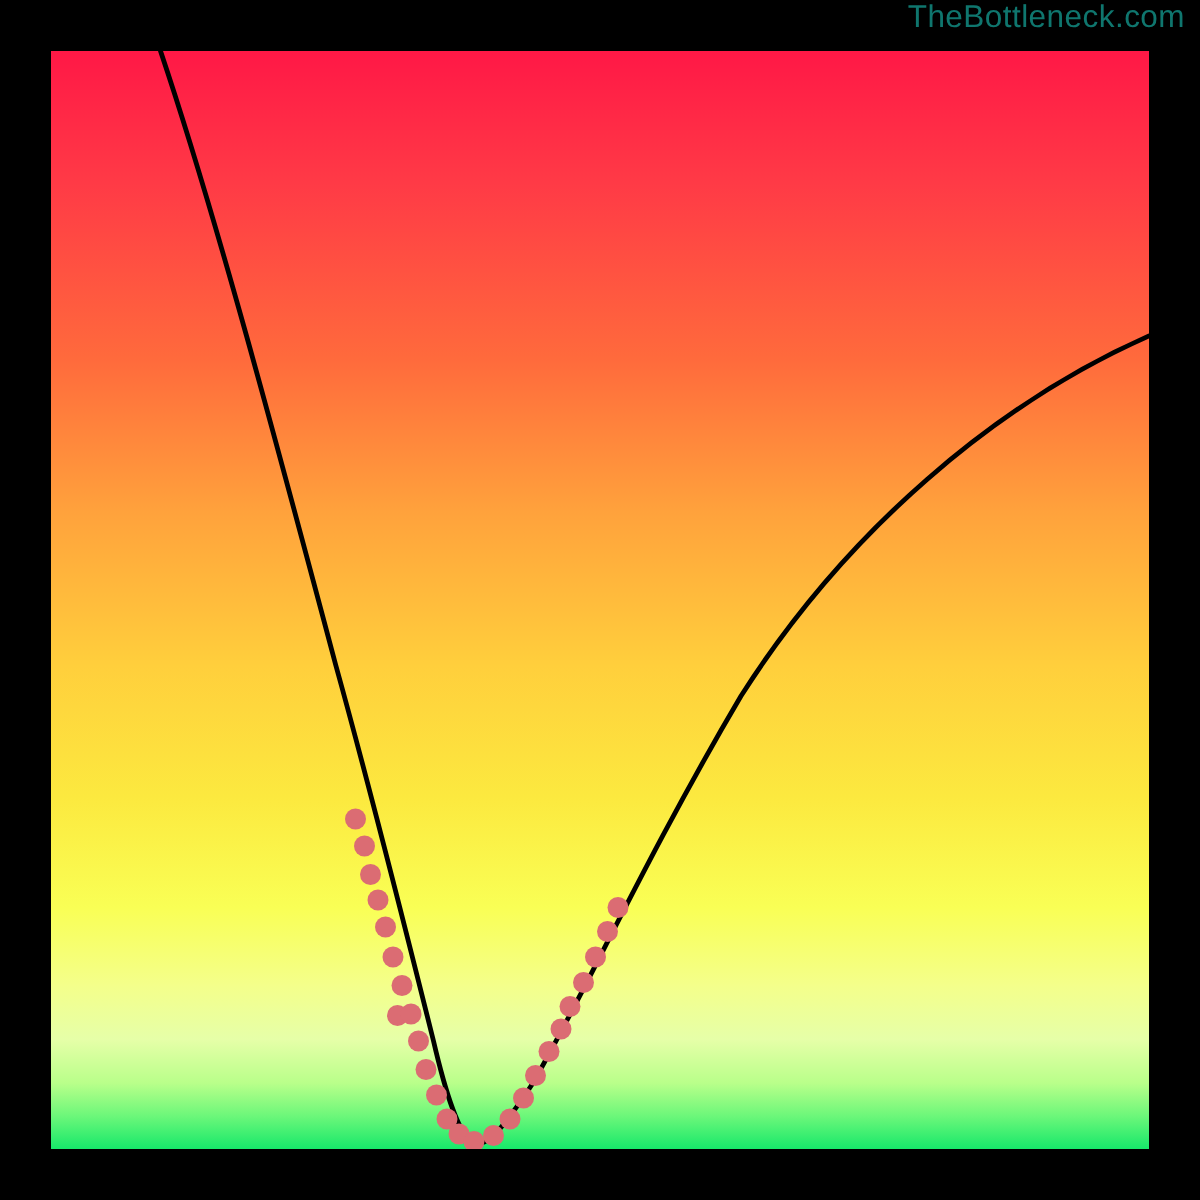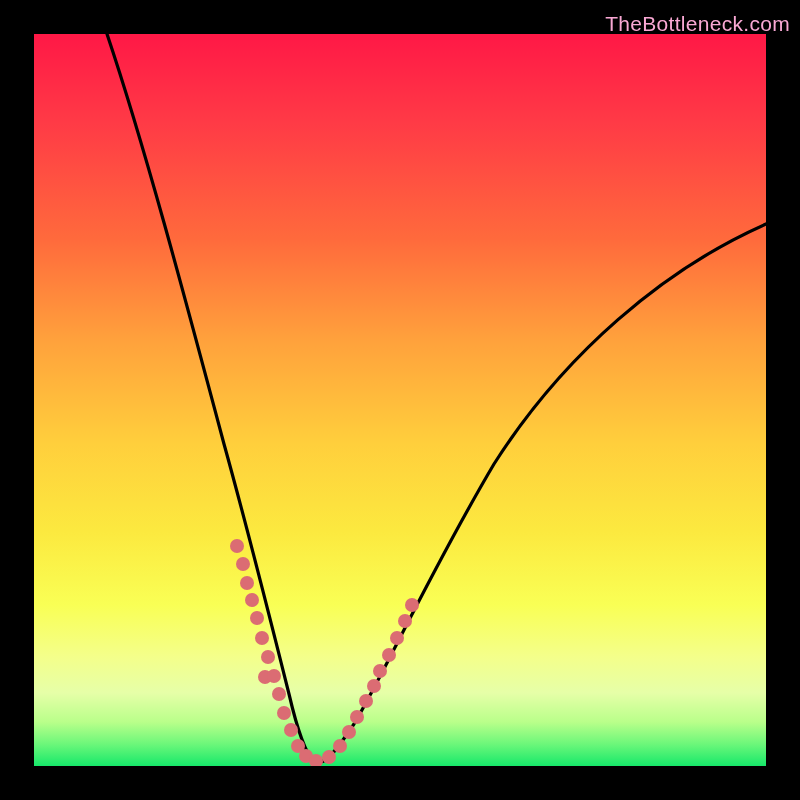--- a/index.html
+++ b/index.html
@@ -35,23 +35,23 @@
       #f9ff55 78%,
       #f4ff8a 85%,
       #e6ffa8 90%,
       #b9ff8a 94%,
       #6cf77a 97%,
       #17e86a 100%
     );
   }
   .watermark {
     position: absolute;
-    top: 12px;
+    top: 0;
     right: 10px;
-    color: #f9a8d4;
+    color: #0f766e;
     font-size: 21px;
     font-weight: 500;
     letter-spacing: 0.3px;
   }
   svg.overlay {
     position: absolute;
     left: 0;
     top: 0;
     width: 732px;
     height: 732px;

